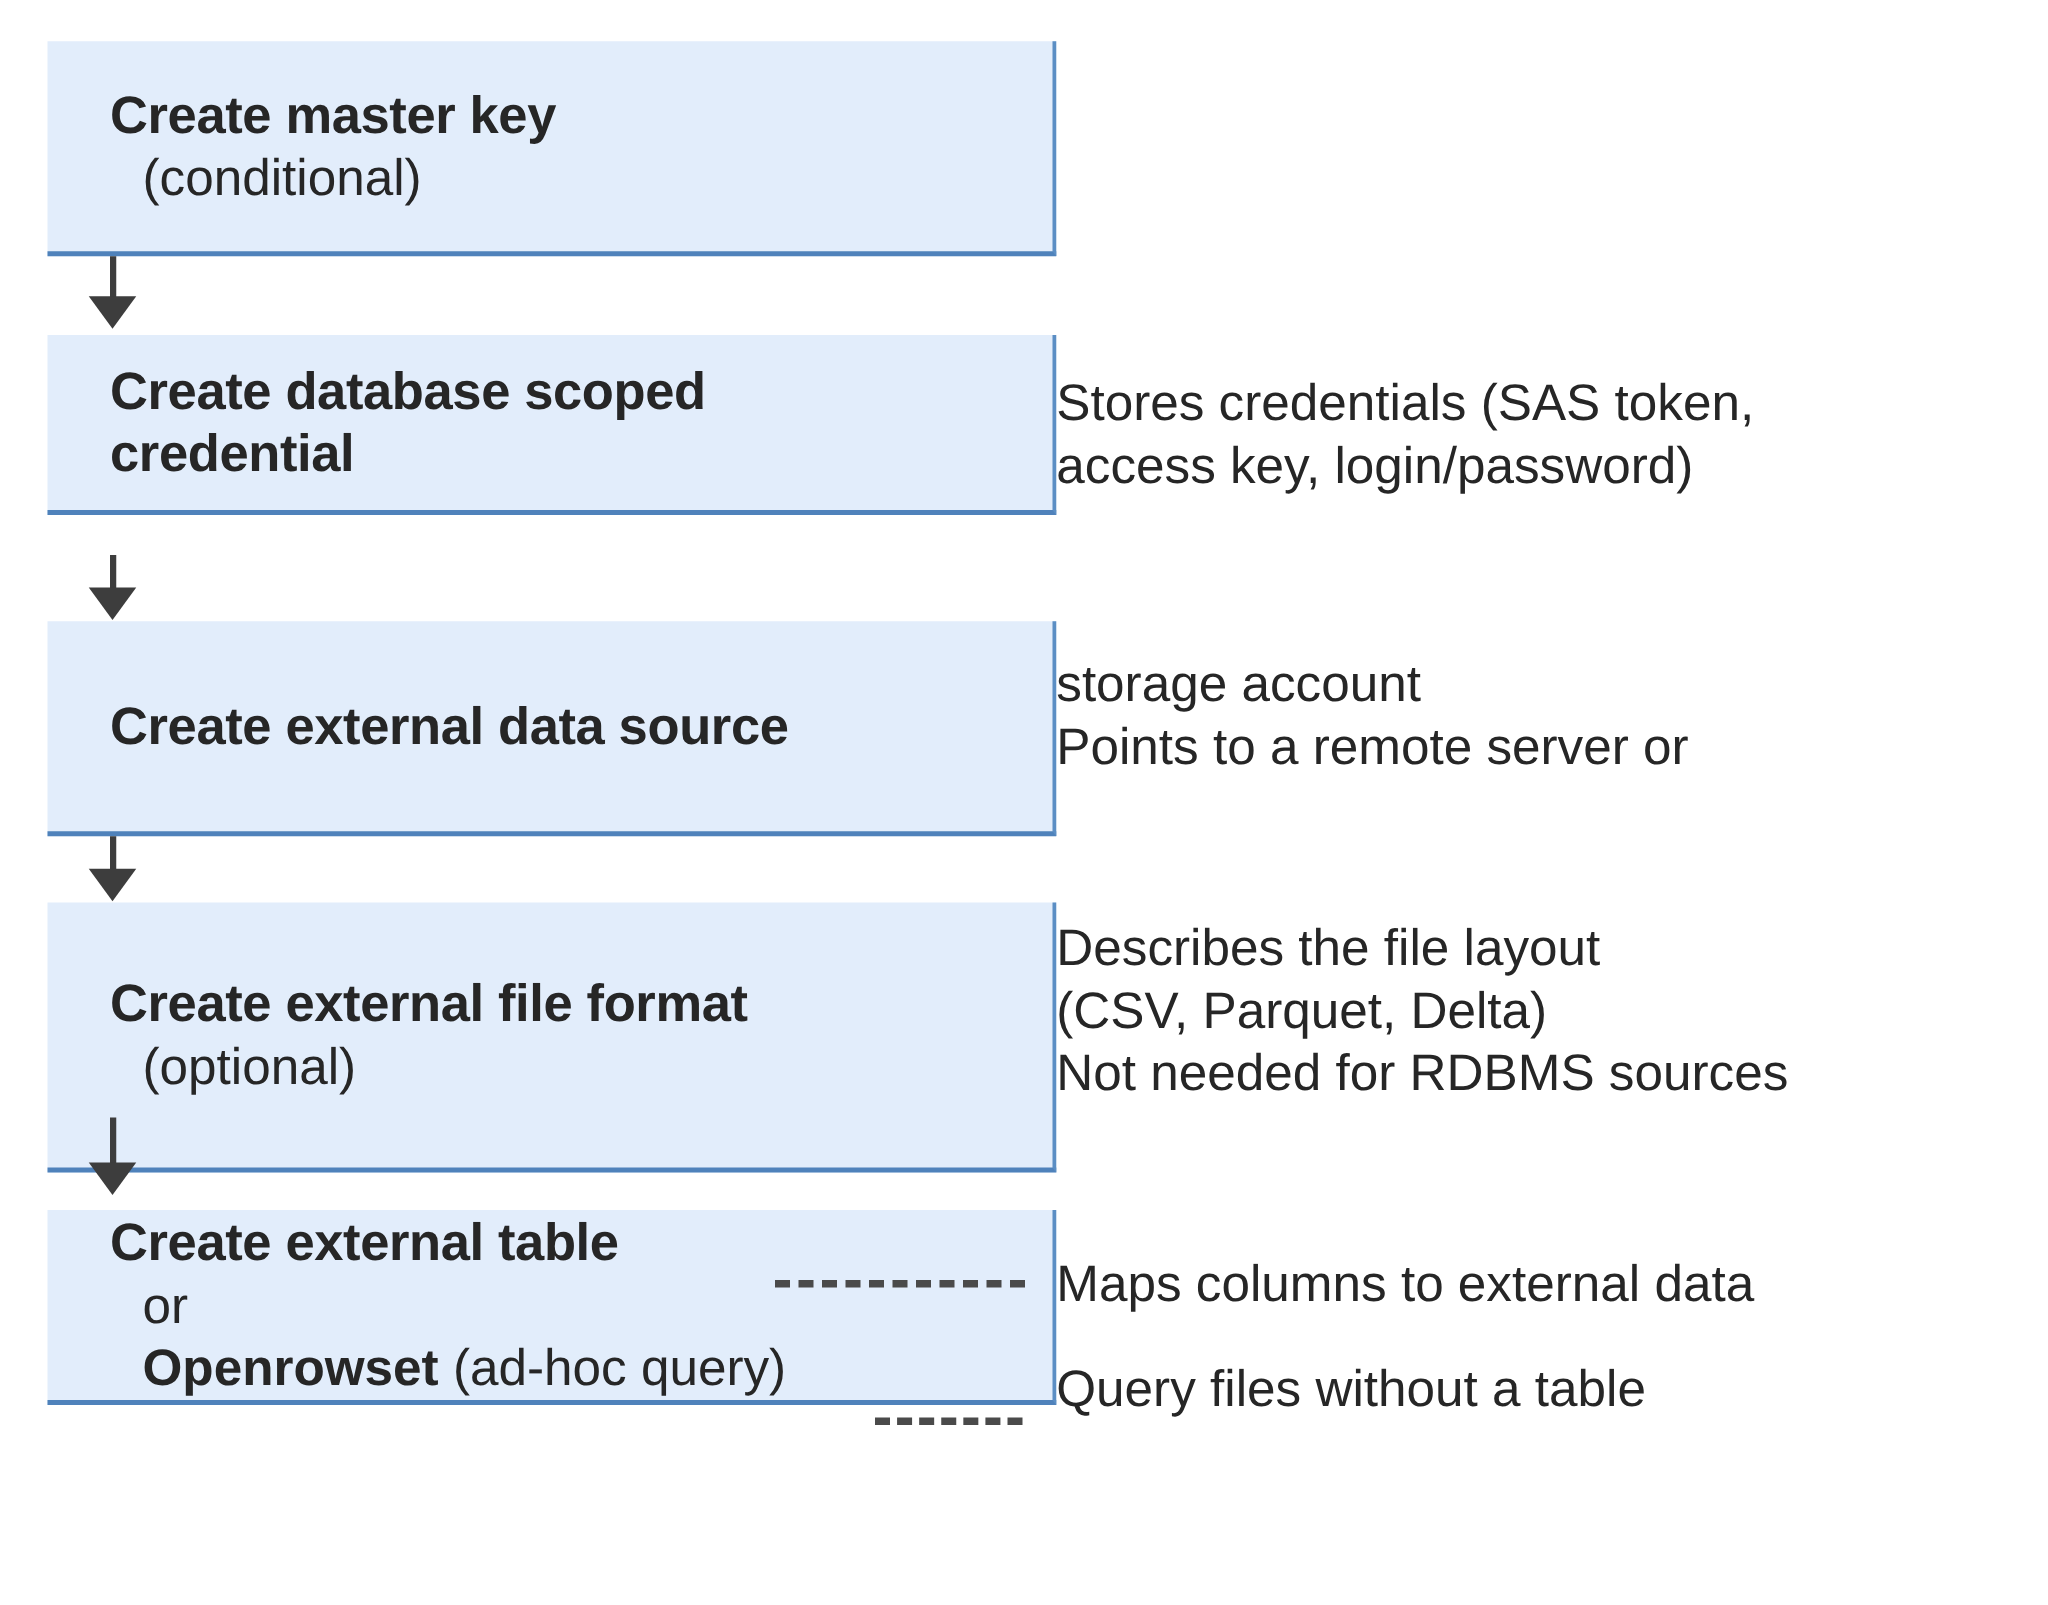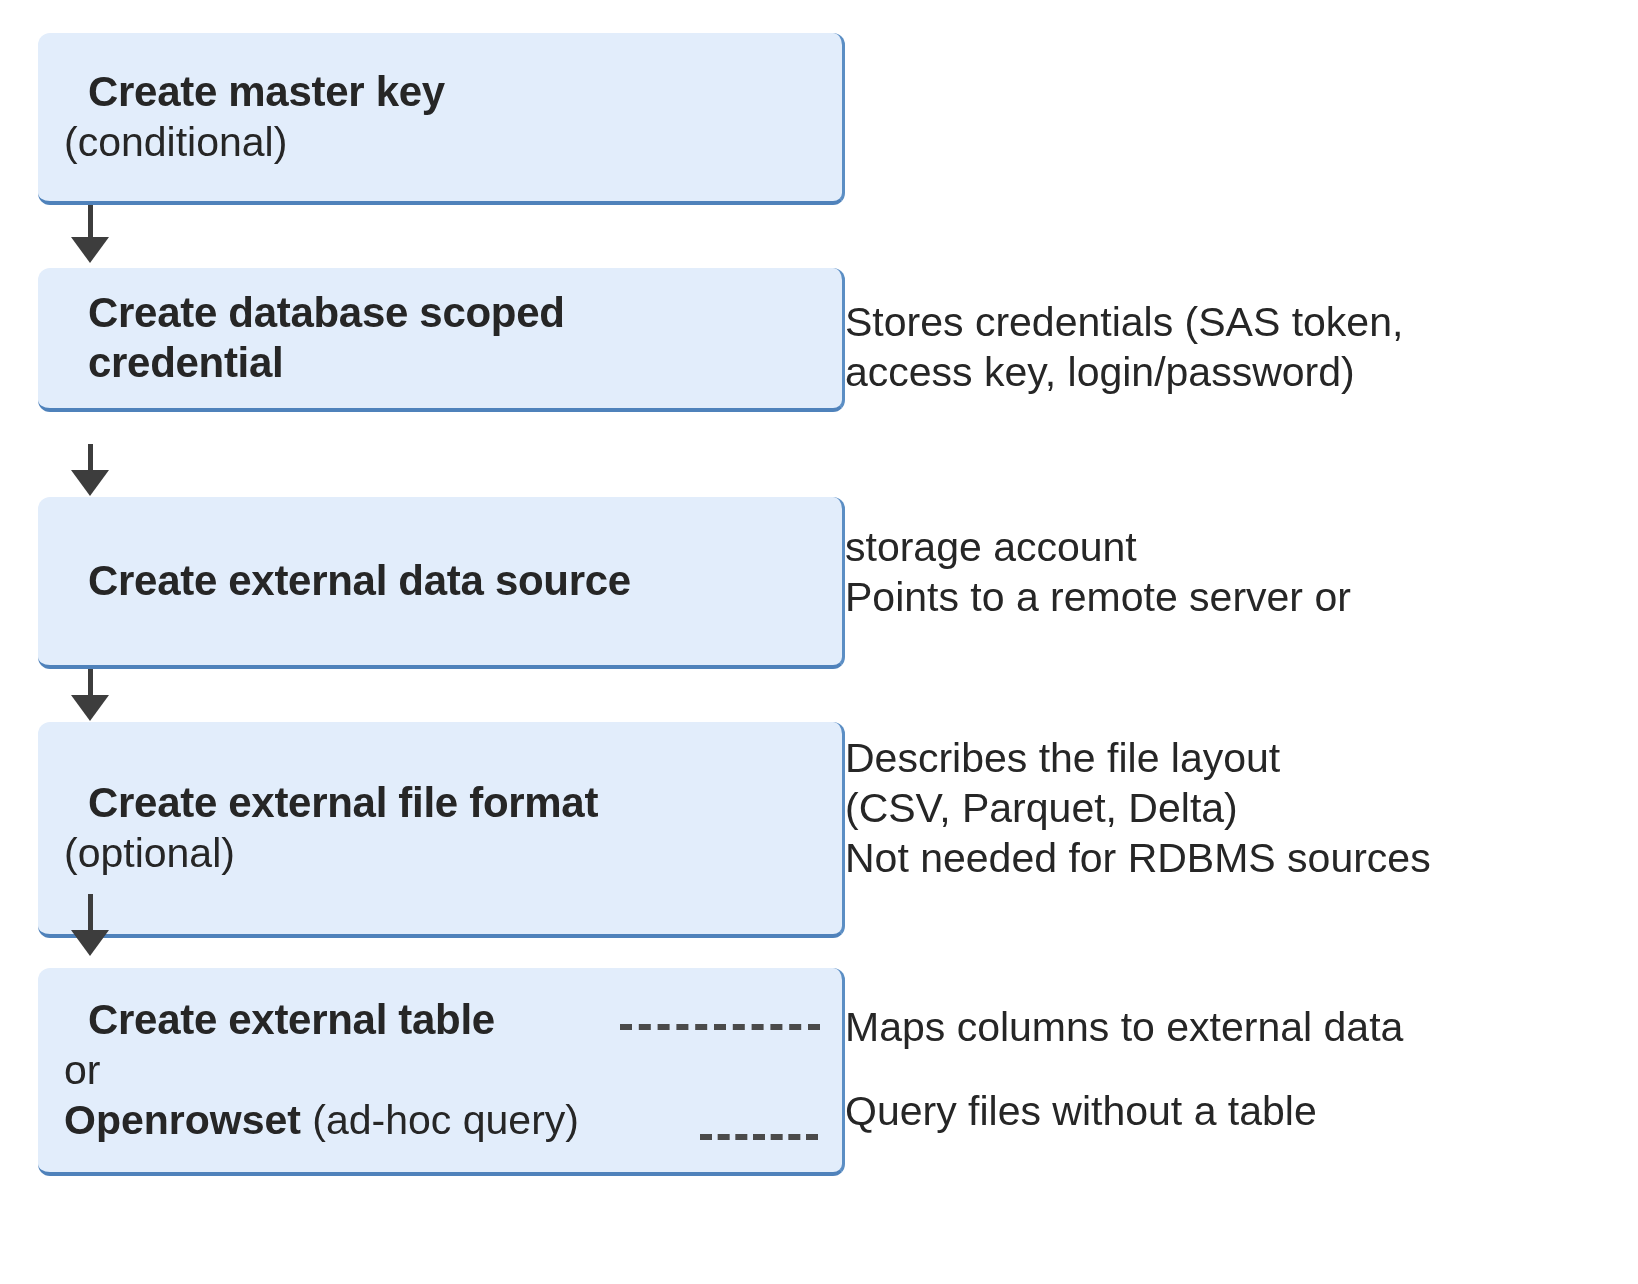--- a/index.html
+++ b/index.html
@@ -29,35 +29,34 @@
     position: absolute;
     left: 38px;
     width: 807px;
     box-sizing: border-box;
     background: #e2edfb;
     border-right: 3px solid #5b8ec4;
     border-bottom: 4px solid #4f82bb;
     display: flex;
     flex-direction: column;
     justify-content: center;
-    border-radius: 12px;
   }
   .step-title {
     font-weight: bold;
     font-size: 42px;
     line-height: 1.18;
     letter-spacing: -0.3px;
     padding-left: 50px;
     color: #262626;
   }
   .step-sub {
     font-weight: normal;
     font-size: 41px;
     line-height: 1.22;
-    padding-left: 26px;
+    padding-left: 76px;
     color: #262626;
   }
 
   
   .connector {
     position: absolute;
     left: 88px;
     width: 5px;
     background: #3d3d3d;
   }
@@ -86,21 +85,21 @@
     position: absolute;
     height: 0;
     border-top: 6px dashed #4a4a4a;
   }
 
   
   #box-1 { top: 33px;  height: 172px; }
   #box-2 { top: 268px; height: 144px; }
   #box-3 { top: 497px; height: 172px; }
   #box-4 { top: 722px; height: 216px; }
-  #box-5 { top: 968px; height: 208px; }
+  #box-5 { top: 968px; height: 156px; }
 
   #conn-1 { top: 205px; height: 38px; }
   #arrow-1 { left: 71px; top: 237px; }
   #conn-2 { top: 444px; height: 32px; }
   #arrow-2 { left: 71px; top: 470px; }
   #conn-3 { top: 669px; height: 32px; }
   #arrow-3 { left: 71px; top: 695px; }
   #conn-4 { top: 894px; height: 42px; }
   #arrow-4 { left: 71px; top: 930px; }
 

